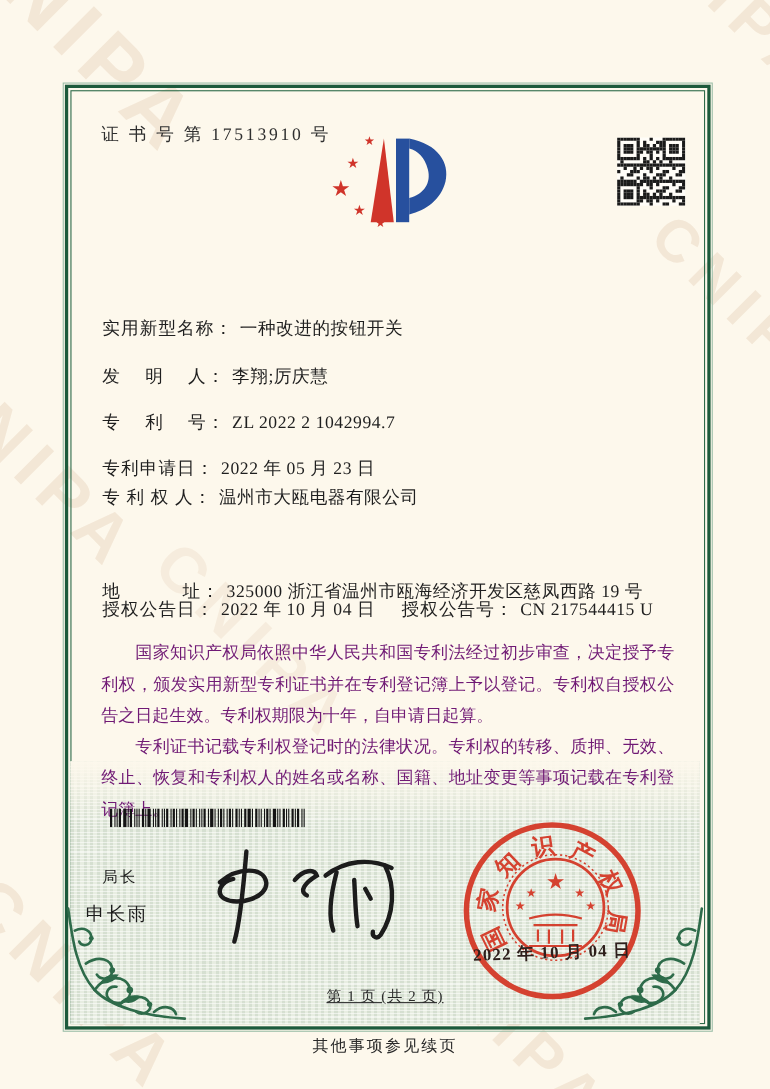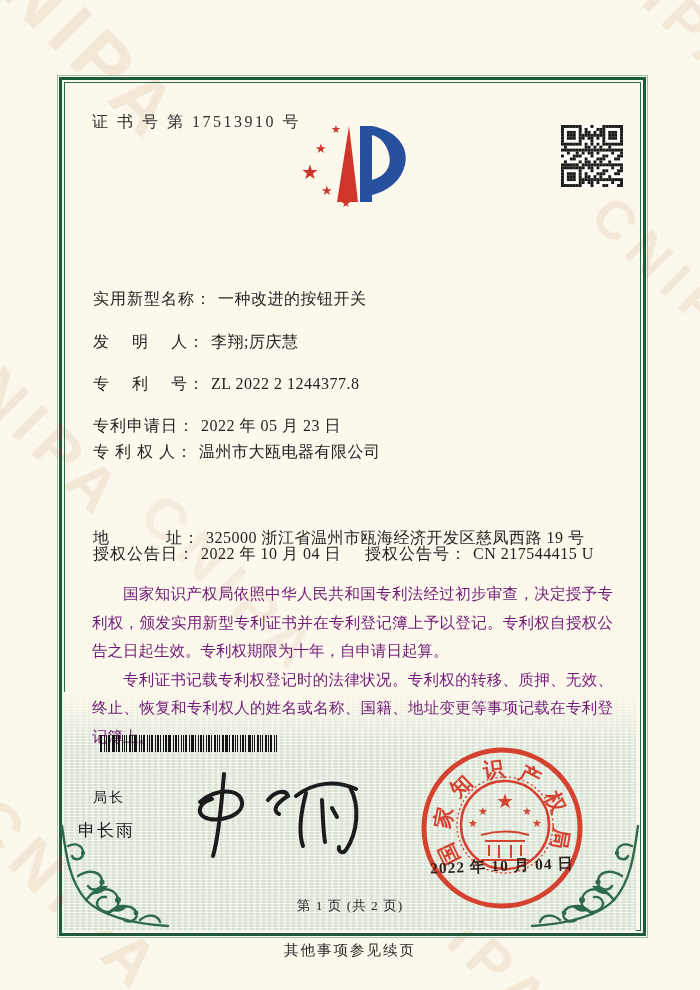--- a/index.html
+++ b/index.html
@@ -54,21 +54,21 @@
   .signer-name{position:absolute;left:78px;top:819px;z-index:3;font-size:17px;letter-spacing:2px;color:#1b1b1b;}
   .signature{position:absolute;left:172px;top:758px;width:210px;height:110px;z-index:4;}
   .seal{position:absolute;left:419px;top:745px;width:166px;height:166px;z-index:4;opacity:0.95;}
   .seal svg{position:absolute;inset:0;}
   .seal-char{position:absolute;left:50%;top:50%;width:26px;height:26px;margin:-13px 0 0 -13px;
              text-align:center;line-height:26px;font-size:21px;font-weight:bold;color:#d43927;
              transform:rotate(var(--a)) translateY(-59px);}
   .seal-date{position:absolute;left:-8px;top:111px;width:182px;text-align:center;font-size:15.5px;
              font-weight:bold;letter-spacing:1px;color:#241512;transform:rotate(-2deg);}
   .page-info{position:absolute;left:0;top:897px;width:700px;z-index:3;text-align:center;
-             font-size:13.5px;letter-spacing:1px;color:#2a2a2a;}
+             font-size:13.5px;letter-spacing:1px;color:#2a2a2a;text-decoration:underline;}
   .note{position:absolute;left:0;top:941px;width:700px;z-index:3;text-align:center;
         font-size:14.5px;letter-spacing:2px;color:#2a2a2a;}
 </style>
 </head>
 <body>
 
 <div class="page">
 
   <span class="wm wm1">CNIPA</span>
   <span class="wm wm2">CNIPA</span>
@@ -390,21 +390,21 @@
     </svg>
 
 
   <div class="row" style="top:289px;">
     <span class="lbl">实用新型名称：</span><span class="val">一种改进的按钮开关</span>
   </div>
   <div class="row" style="top:332px;">
     <span class="lbl">发　 明 　人：</span><span class="val">李翔;厉庆慧</span>
   </div>
   <div class="row" style="top:374px;">
-    <span class="lbl">专　 利 　号：</span><span class="val">ZL 2022 2 1244377.8</span>
+    <span class="lbl">专　 利 　号：</span><span class="val">ZL 2022 2 1042994.7</span>
   </div>
   <div class="row" style="top:416px;">
     <span class="lbl">专利申请日：</span><span class="val">2022 年 05 月 23 日</span>
   </div>
   <div class="row" style="top:442px;">
     <span class="lbl">专 利 权 人：</span><span class="val">温州市大瓯电器有限公司</span>
   </div>
   <div class="row" style="top:528px;">
     <span class="lbl">地　　　 址：</span><span class="val">325000 浙江省温州市瓯海经济开发区慈凤西路 19 号</span>
   </div>

